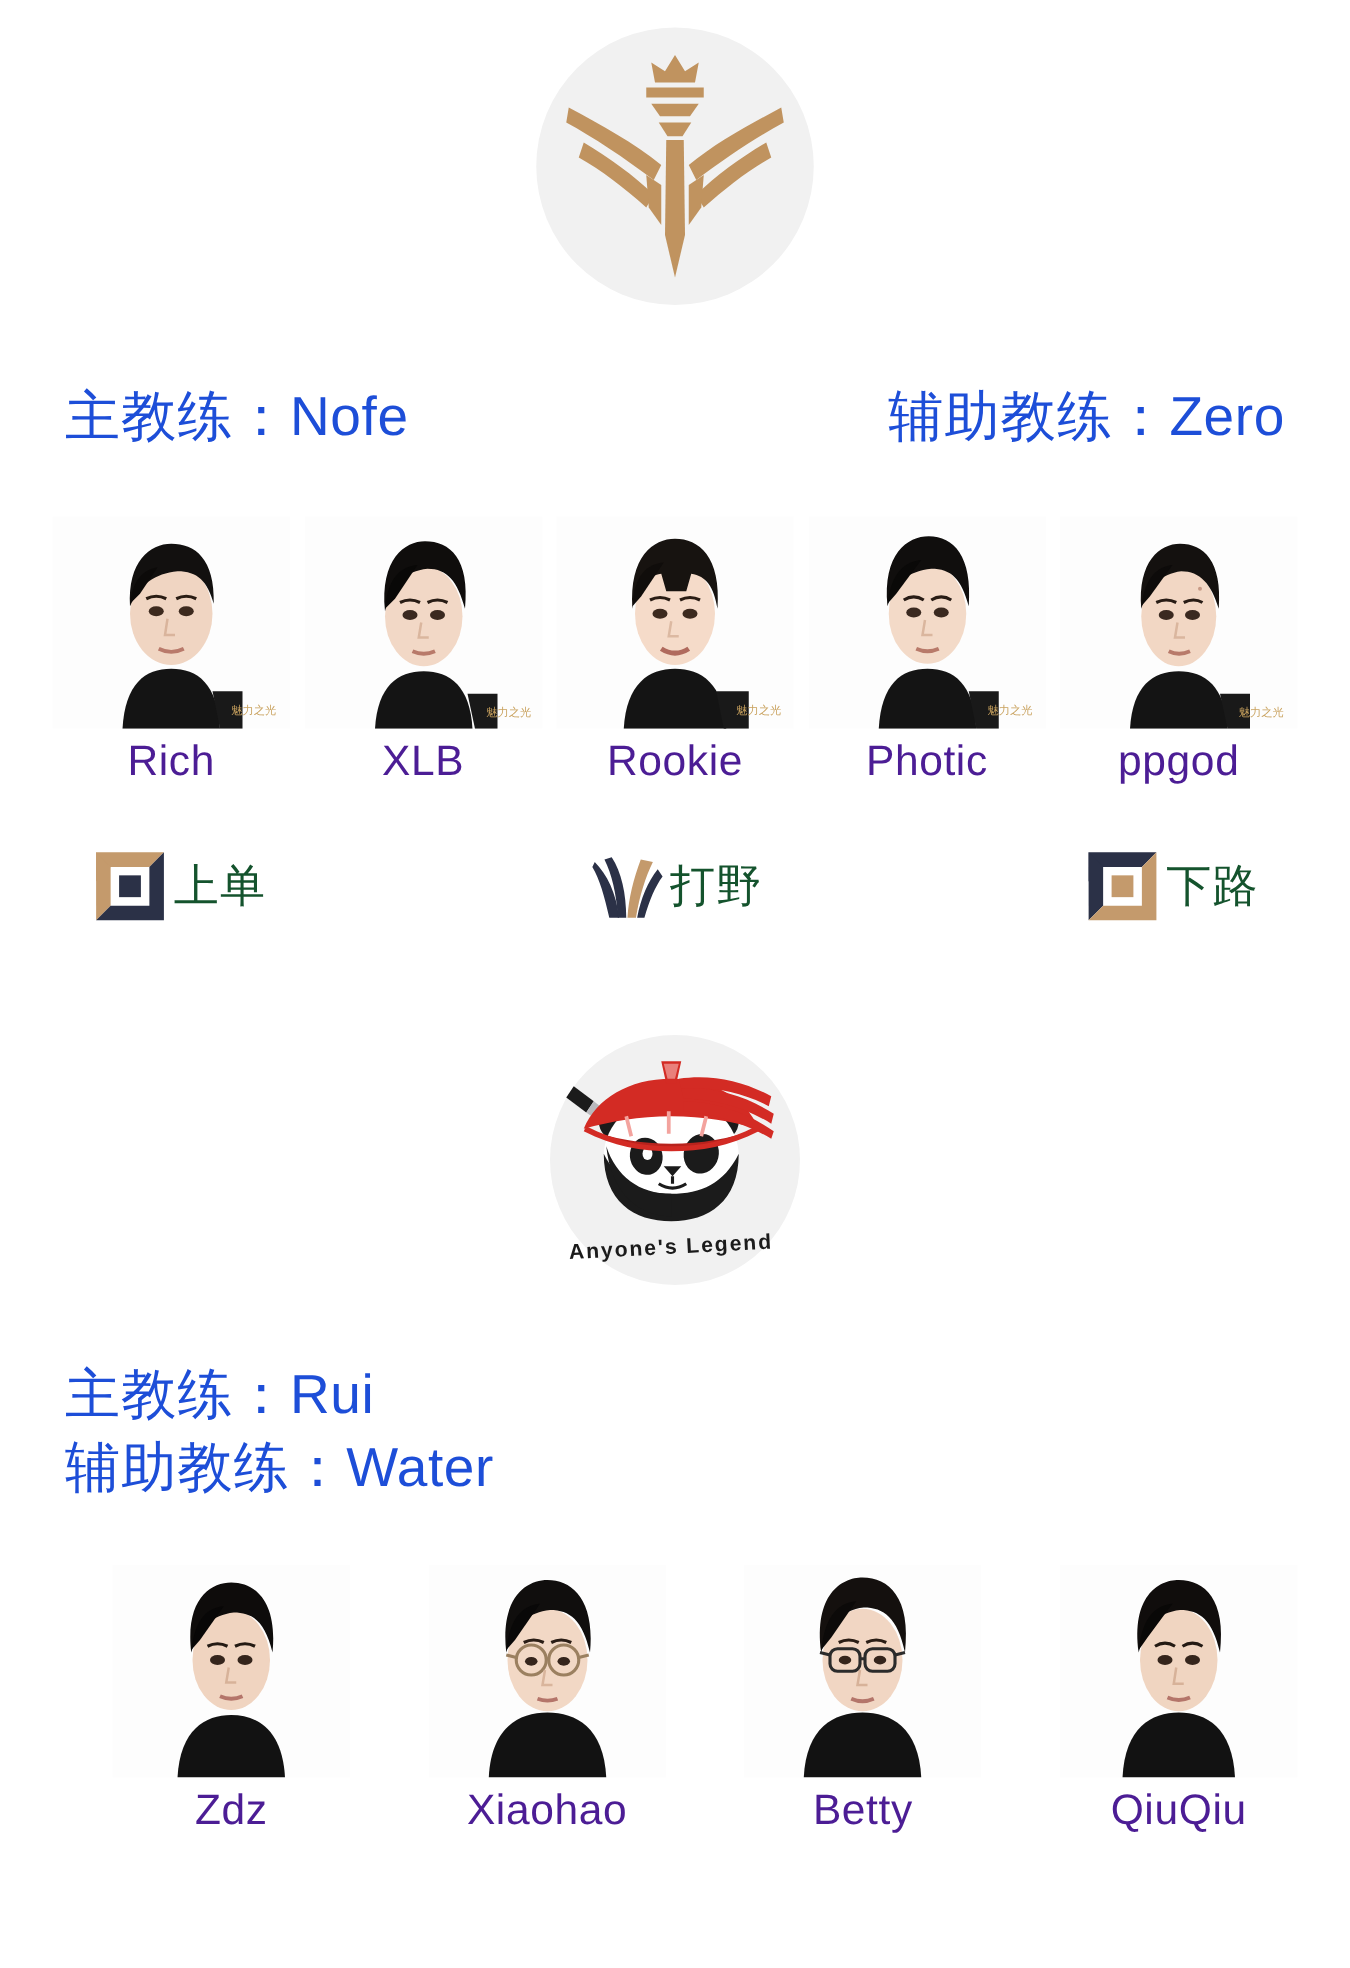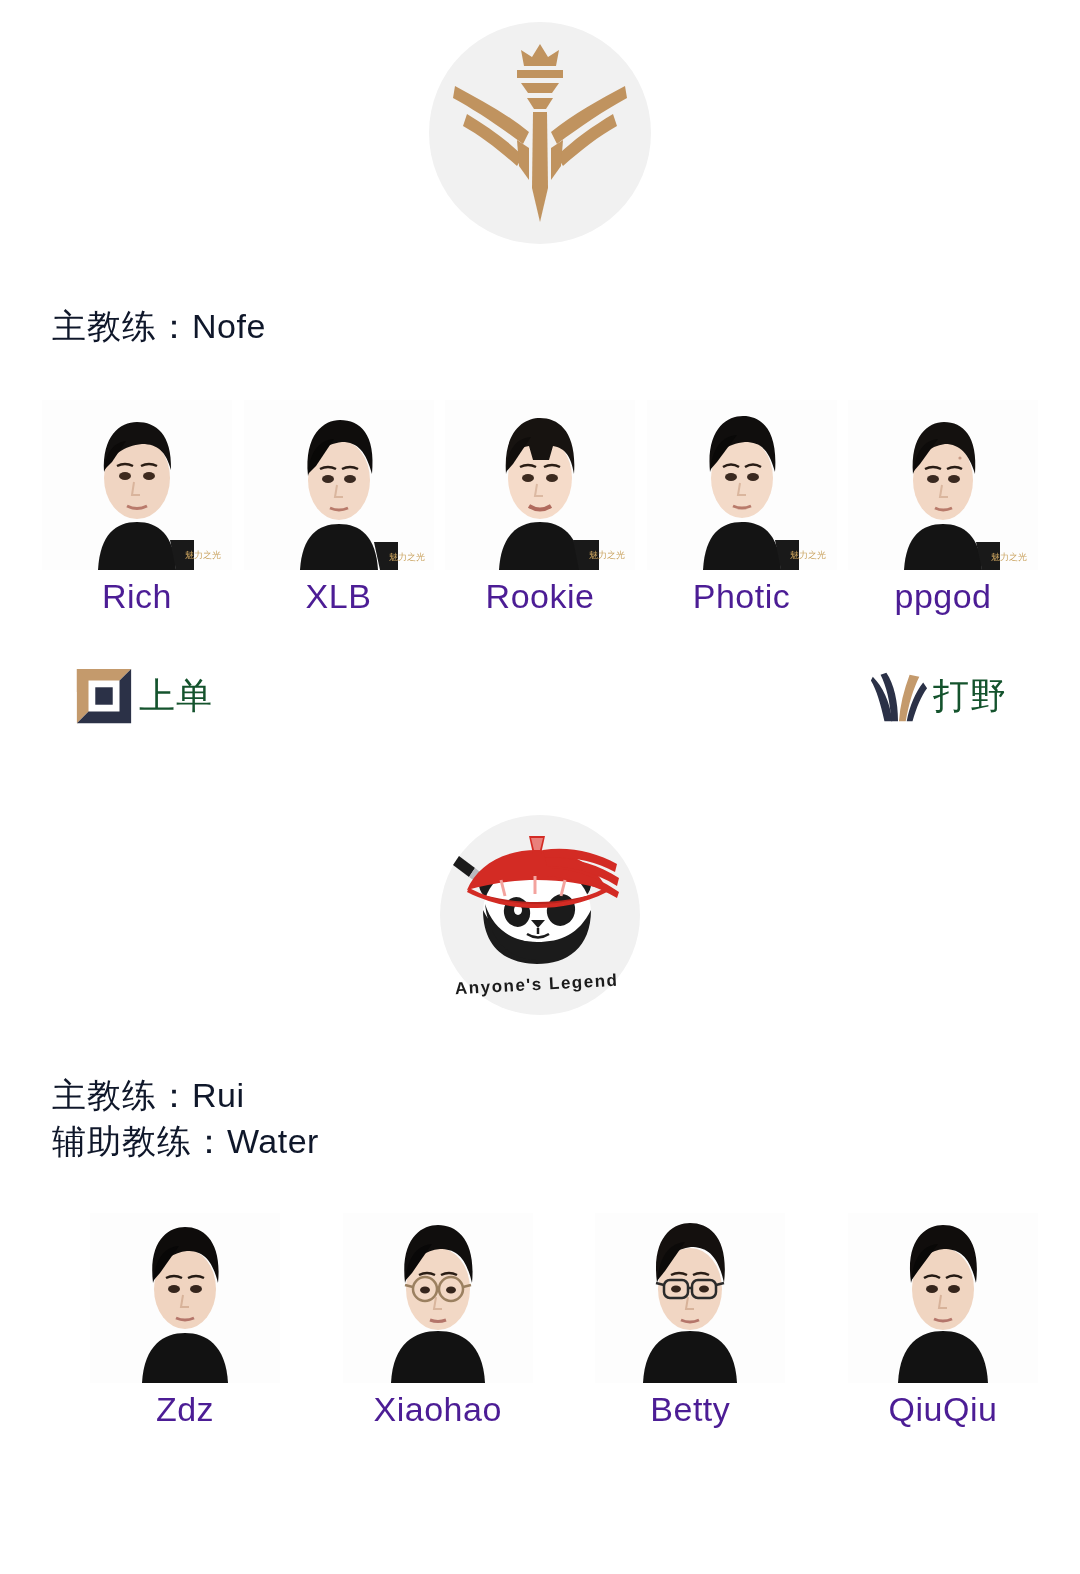--- a/index.html
+++ b/index.html
@@ -22,22 +22,22 @@
   }
 
   
   .coach-row {
     display: flex;
     justify-content: space-between;
     align-items: baseline;
     padding: 0 52px 0 52px;
   }
   .coach-label {
-    font-size: 34px;
-    color: #0f172a;
+    font-size: 44px;
+    color: #1d4ed8;
     letter-spacing: 0.5px;
     font-family: "Liberation Sans", sans-serif;
     white-space: nowrap;
   }
   .coach-label .cn { letter-spacing: 1px; }
 
   
   .players-row {
     display: flex;
     justify-content: space-between;
@@ -103,20 +103,23 @@
           <path d="M66 100 L78 108 L78 140 L68 126 Z"></path>
           <path d="M112 100 L100 108 L100 140 L110 126 Z"></path>
         </g>
       </svg>
     </div>
   </div>
 
   <div class="coach-row" style="margin-top:60px;">
     <div class="coach-label">
       <span class="cn">主教练：</span><span>Nofe</span>
+    </div>
+    <div class="coach-label">
+      <span class="cn">辅助教练：</span><span>Zero</span>
     </div>
   </div>
 
   <div class="players-row" style="margin-top:50px;align-items:center;">
 
     <div class="player">
       <svg class="portrait" viewBox="0 0 190 170">
         <rect width="190" height="170" fill="#fdfdfd"></rect>
         <path d="M56 170 C58 134 74 122 95 122 C116 122 132 134 134 170 Z" fill="#141414"></path>
         <path d="M128 140 L152 140 L152 170 L134 170 Z" fill="#191919"></path>
@@ -228,20 +231,29 @@
       <svg class="role-icon" viewBox="0 0 64 64">
         <path d="M6 12 C16 22 24 38 26 58 L18 58 C14 40 10 26 4 16 Z" fill="#2b3147"></path>
         <path d="M20 8 C28 20 32 38 32 58 L25 58 C24 38 20 22 14 10 Z" fill="#2b3147"></path>
         <path d="M44 10 C38 26 34 42 33 58 L40 58 C43 40 48 24 54 12 Z" fill="#c49a6c"></path>
         <path d="M58 18 C50 28 44 42 41 58 L47 58 C51 44 56 32 62 24 Z" fill="#2b3147"></path>
       </svg>
       <span class="role-label">打野</span>
     </div>
 
 
+    <div class="role">
+      <svg class="role-icon" viewBox="0 0 64 64">
+        <path d="M4 4 H60 L48 16 H16 L4 28 Z" fill="#2b3147"></path>
+        <path d="M4 4 V60 L16 48 V16 Z" fill="#2b3147"></path>
+        <path d="M60 4 V60 H4 L16 48 H48 V16 Z" fill="#c49a6c"></path>
+        <rect x="23" y="23" width="18" height="18" fill="#c49a6c"></rect>
+      </svg>
+      <span class="role-label">下路</span>
+    </div>
 
   </div>
 
   <div class="logo-wrap" style="margin-top:88px;">
     <div class="logo-circle" style="width:200px;height:200px;">
       <svg width="182" height="182" viewBox="0 0 182 182">
 
         <g>
           <path d="M10 32 L26 44 L20 53 L4 41 Z" fill="#1b1b1b"></path>
           <path d="M26 44 L52 64 L47 72 L20 53 Z" fill="#b9b9bd"></path>

